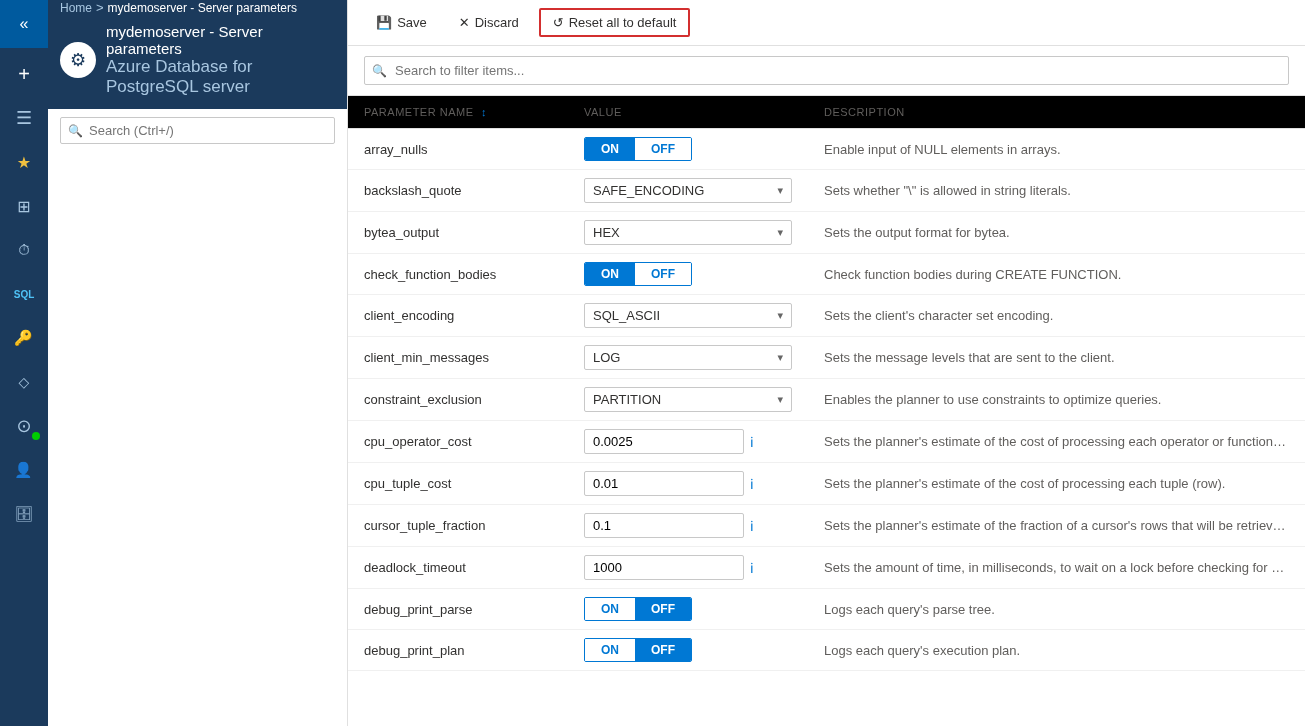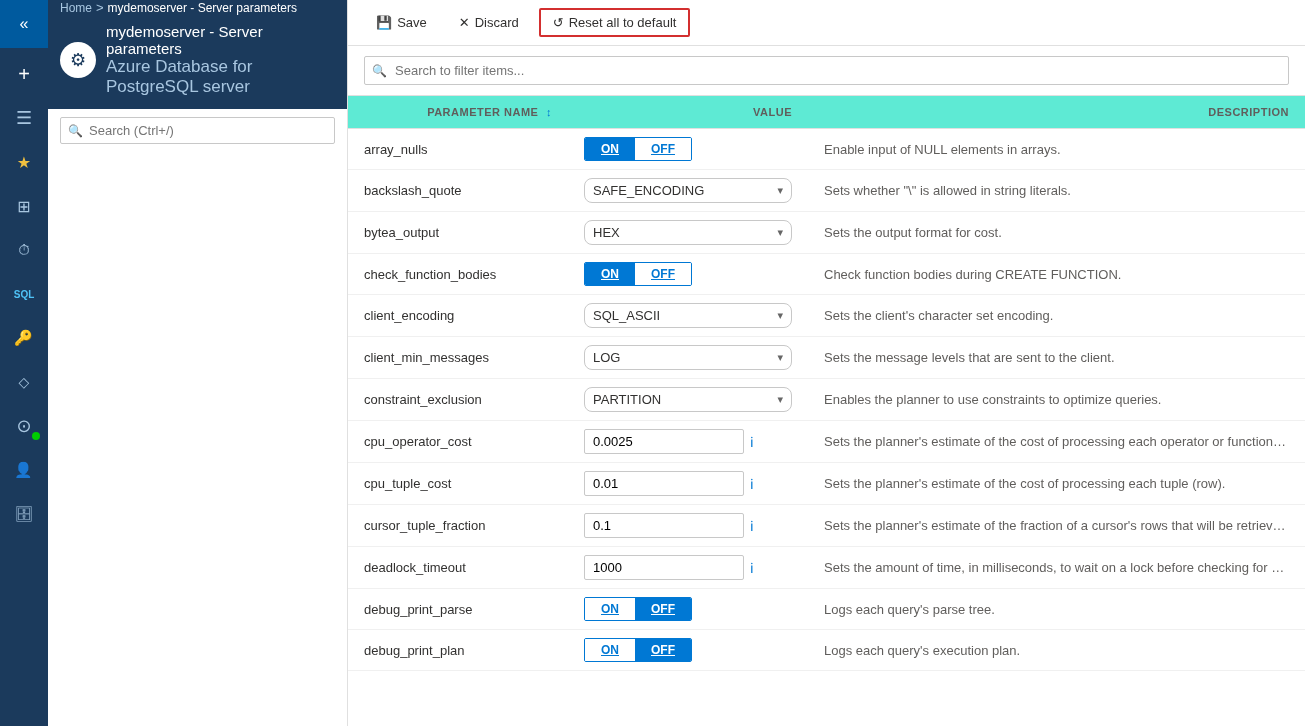--- a/index.html
+++ b/index.html
@@ -150,27 +150,27 @@
 
     table {
       width: 100%;
       border-collapse: collapse;
     }
     thead tr {
       border-bottom: 1px solid #e0e0e0;
     }
     thead th {
       padding: 10px 16px;
-      text-align: right;
+      text-align: left;
       font-size: 11px;
-      font-weight: 700;
+      font-weight: 400;
       color: #605e5c;
       text-transform: uppercase;
       letter-spacing: 0.5px;
-      background: #5eead4;
+      background: #000000;
     }
     thead th.sortable { cursor: pointer; }
     thead th .sort-icon { margin-left: 4px; color: #0078d4; }
 
     tbody tr {
       border-bottom: 1px solid #f0f0f0;
     }
     tbody tr.highlighted { background: #e6f2fb; }
     tbody td {
       padding: 8px 16px;
@@ -191,37 +191,36 @@
       width: fit-content;
     }
     .toggle-btn {
       padding: 4px 16px;
       border: none;
       cursor: pointer;
       font-size: 12px;
       font-weight: 600;
       background: #fff;
       color: #0078d4;
-      text-decoration: underline;
     }
     .toggle-btn.on-active {
       background: #0078d4;
       color: #fff;
     }
     .toggle-btn.off-active {
       background: #0078d4;
       color: #fff;
     }
 
     
     .dropdown-select {
       display: flex;
       align-items: center;
       border: 1px solid #c8c8c8;
-      border-radius: 8px;
+      border-radius: 2px;
       padding: 4px 8px;
       background: #fff;
       cursor: pointer;
       min-width: 160px;
       justify-content: space-between;
       font-size: 13px;
     }
     .dropdown-select .chevron { color: #666; font-size: 11px; }
 
     
@@ -375,21 +374,21 @@
             <td class="desc-col">Sets whether "\" is allowed in string literals.</td>
           </tr>
           <tr>
             <td class="param-name">bytea_output</td>
             <td class="value-col">
               <div class="dropdown-select">
                 <span>HEX</span>
                 <span class="chevron">▾</span>
               </div>
             </td>
-            <td class="desc-col">Sets the output format for cost.</td>
+            <td class="desc-col">Sets the output format for bytea.</td>
           </tr>
           <tr>
             <td class="param-name">check_function_bodies</td>
             <td class="value-col">
               <div class="toggle-group">
                 <button class="toggle-btn on-active">ON</button>
                 <button class="toggle-btn">OFF</button>
               </div>
             </td>
             <td class="desc-col">Check function bodies during CREATE FUNCTION.</td>

